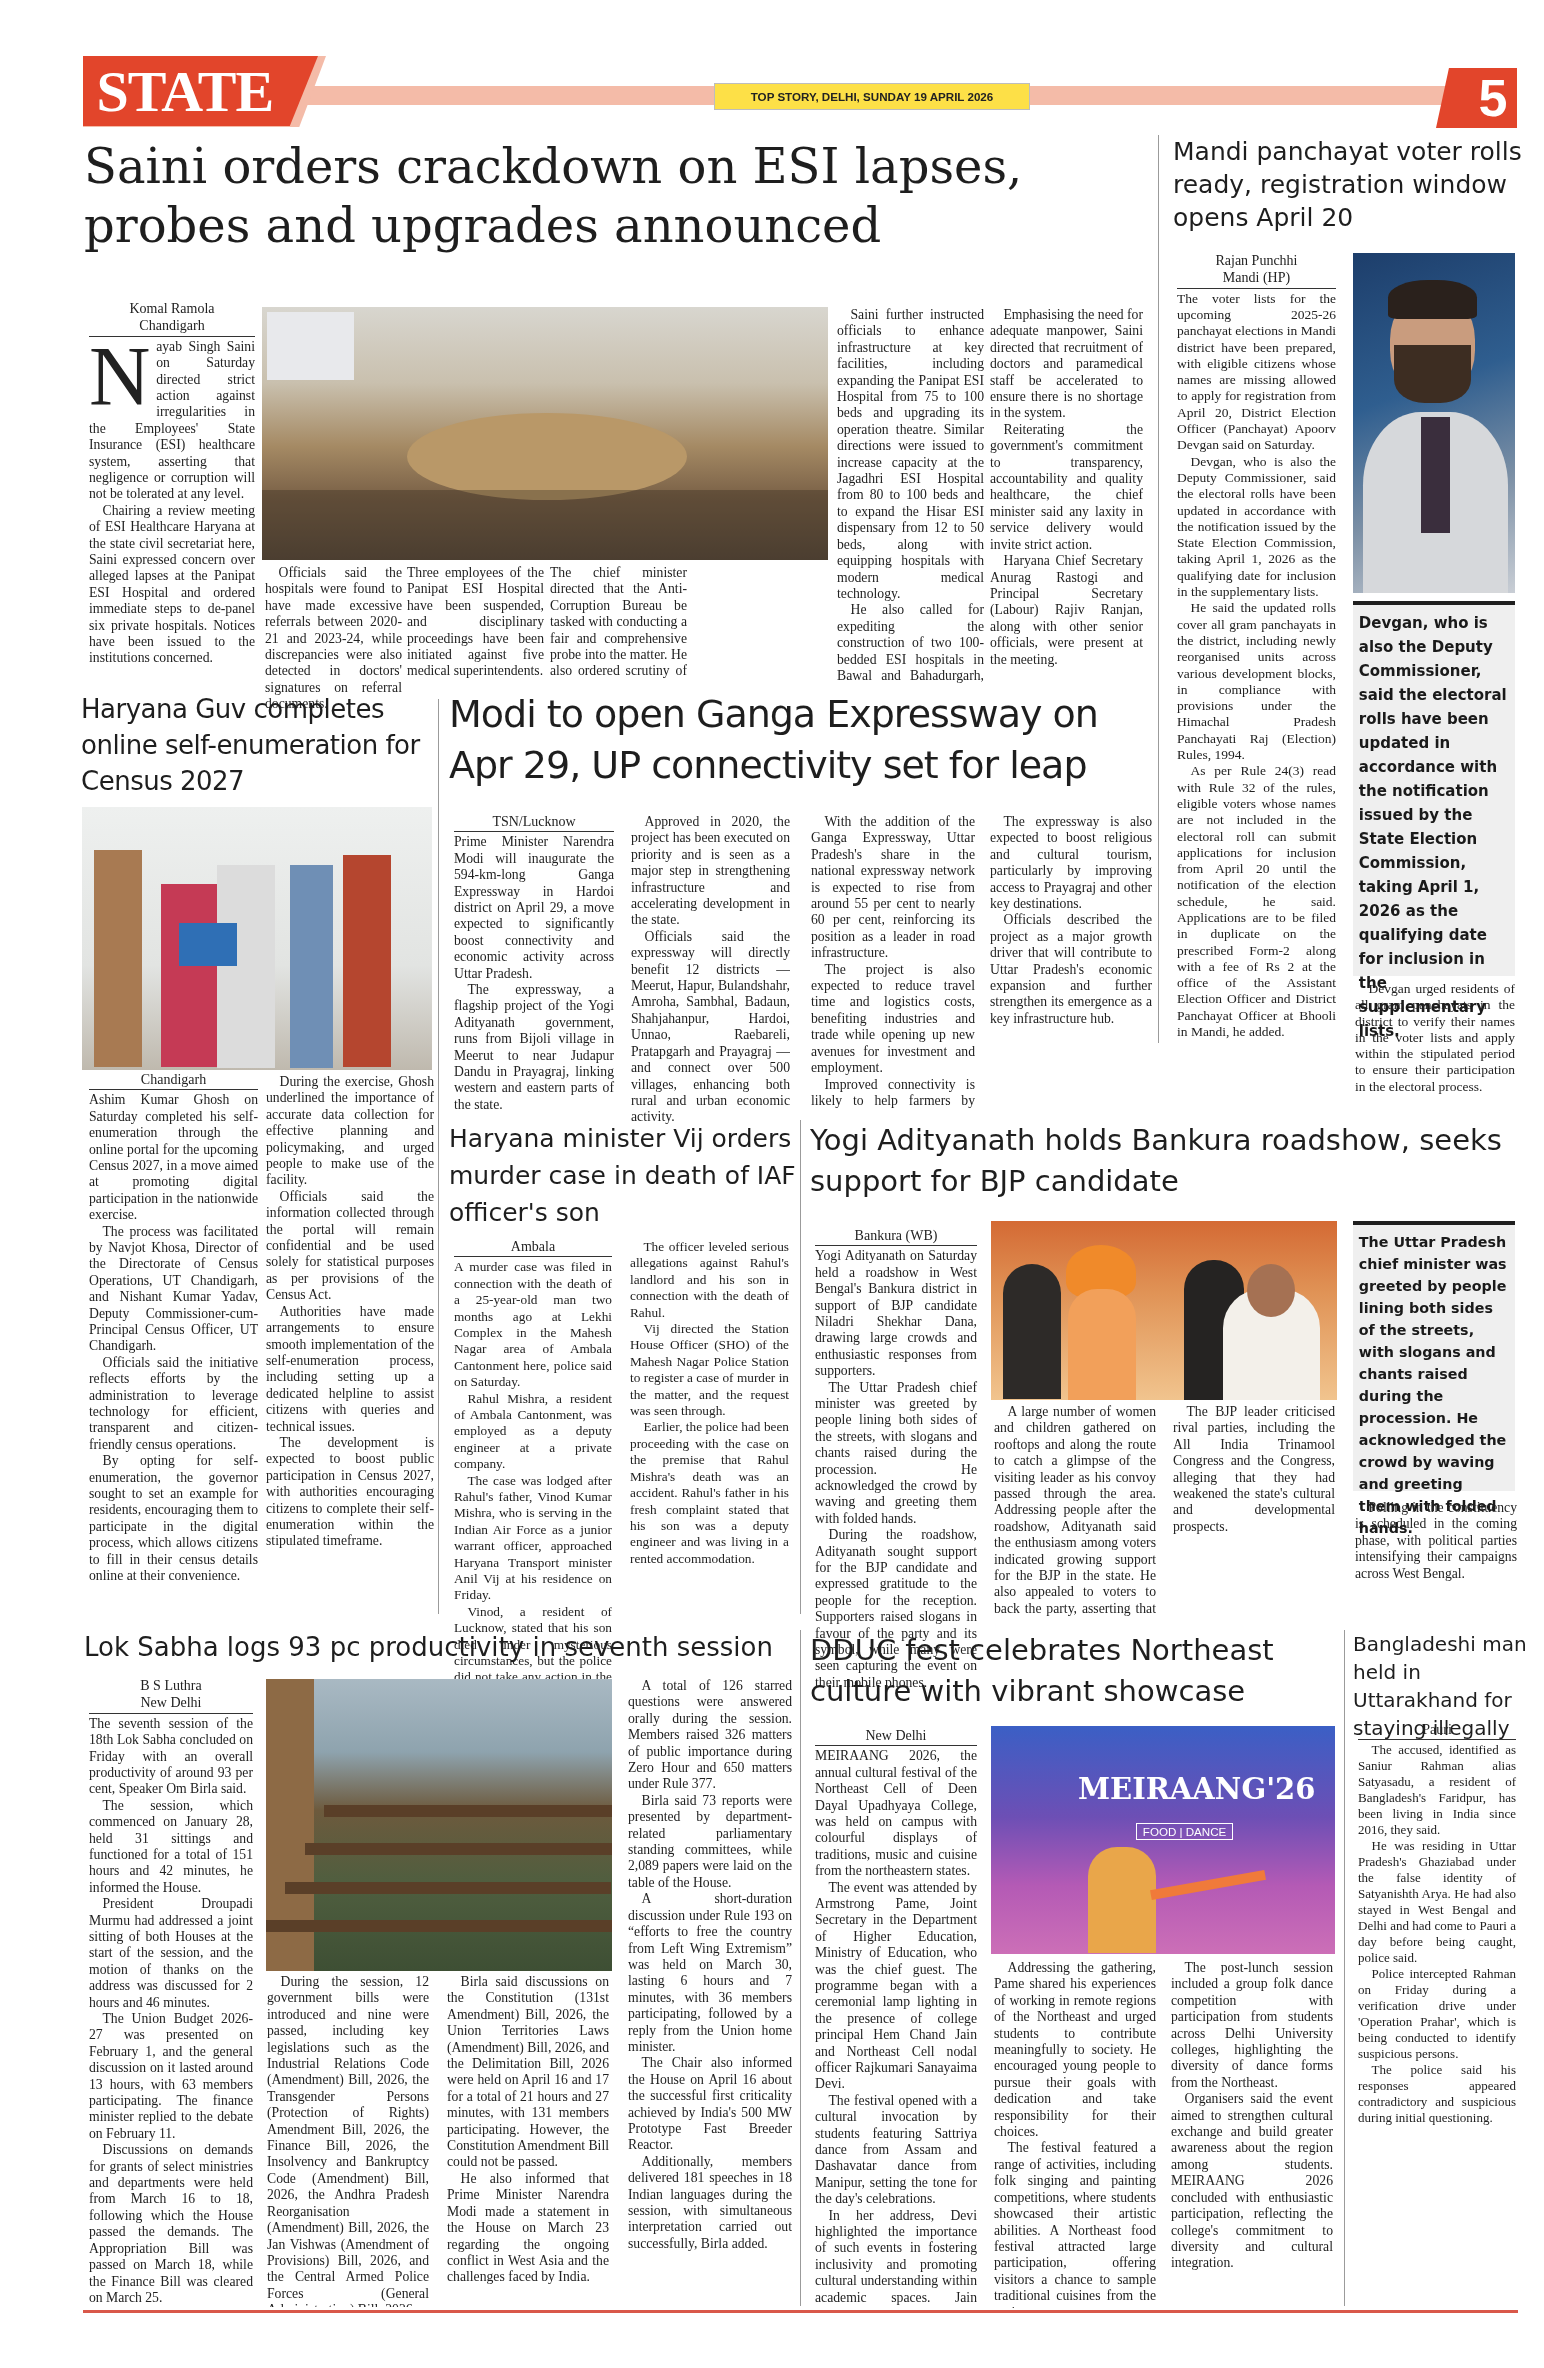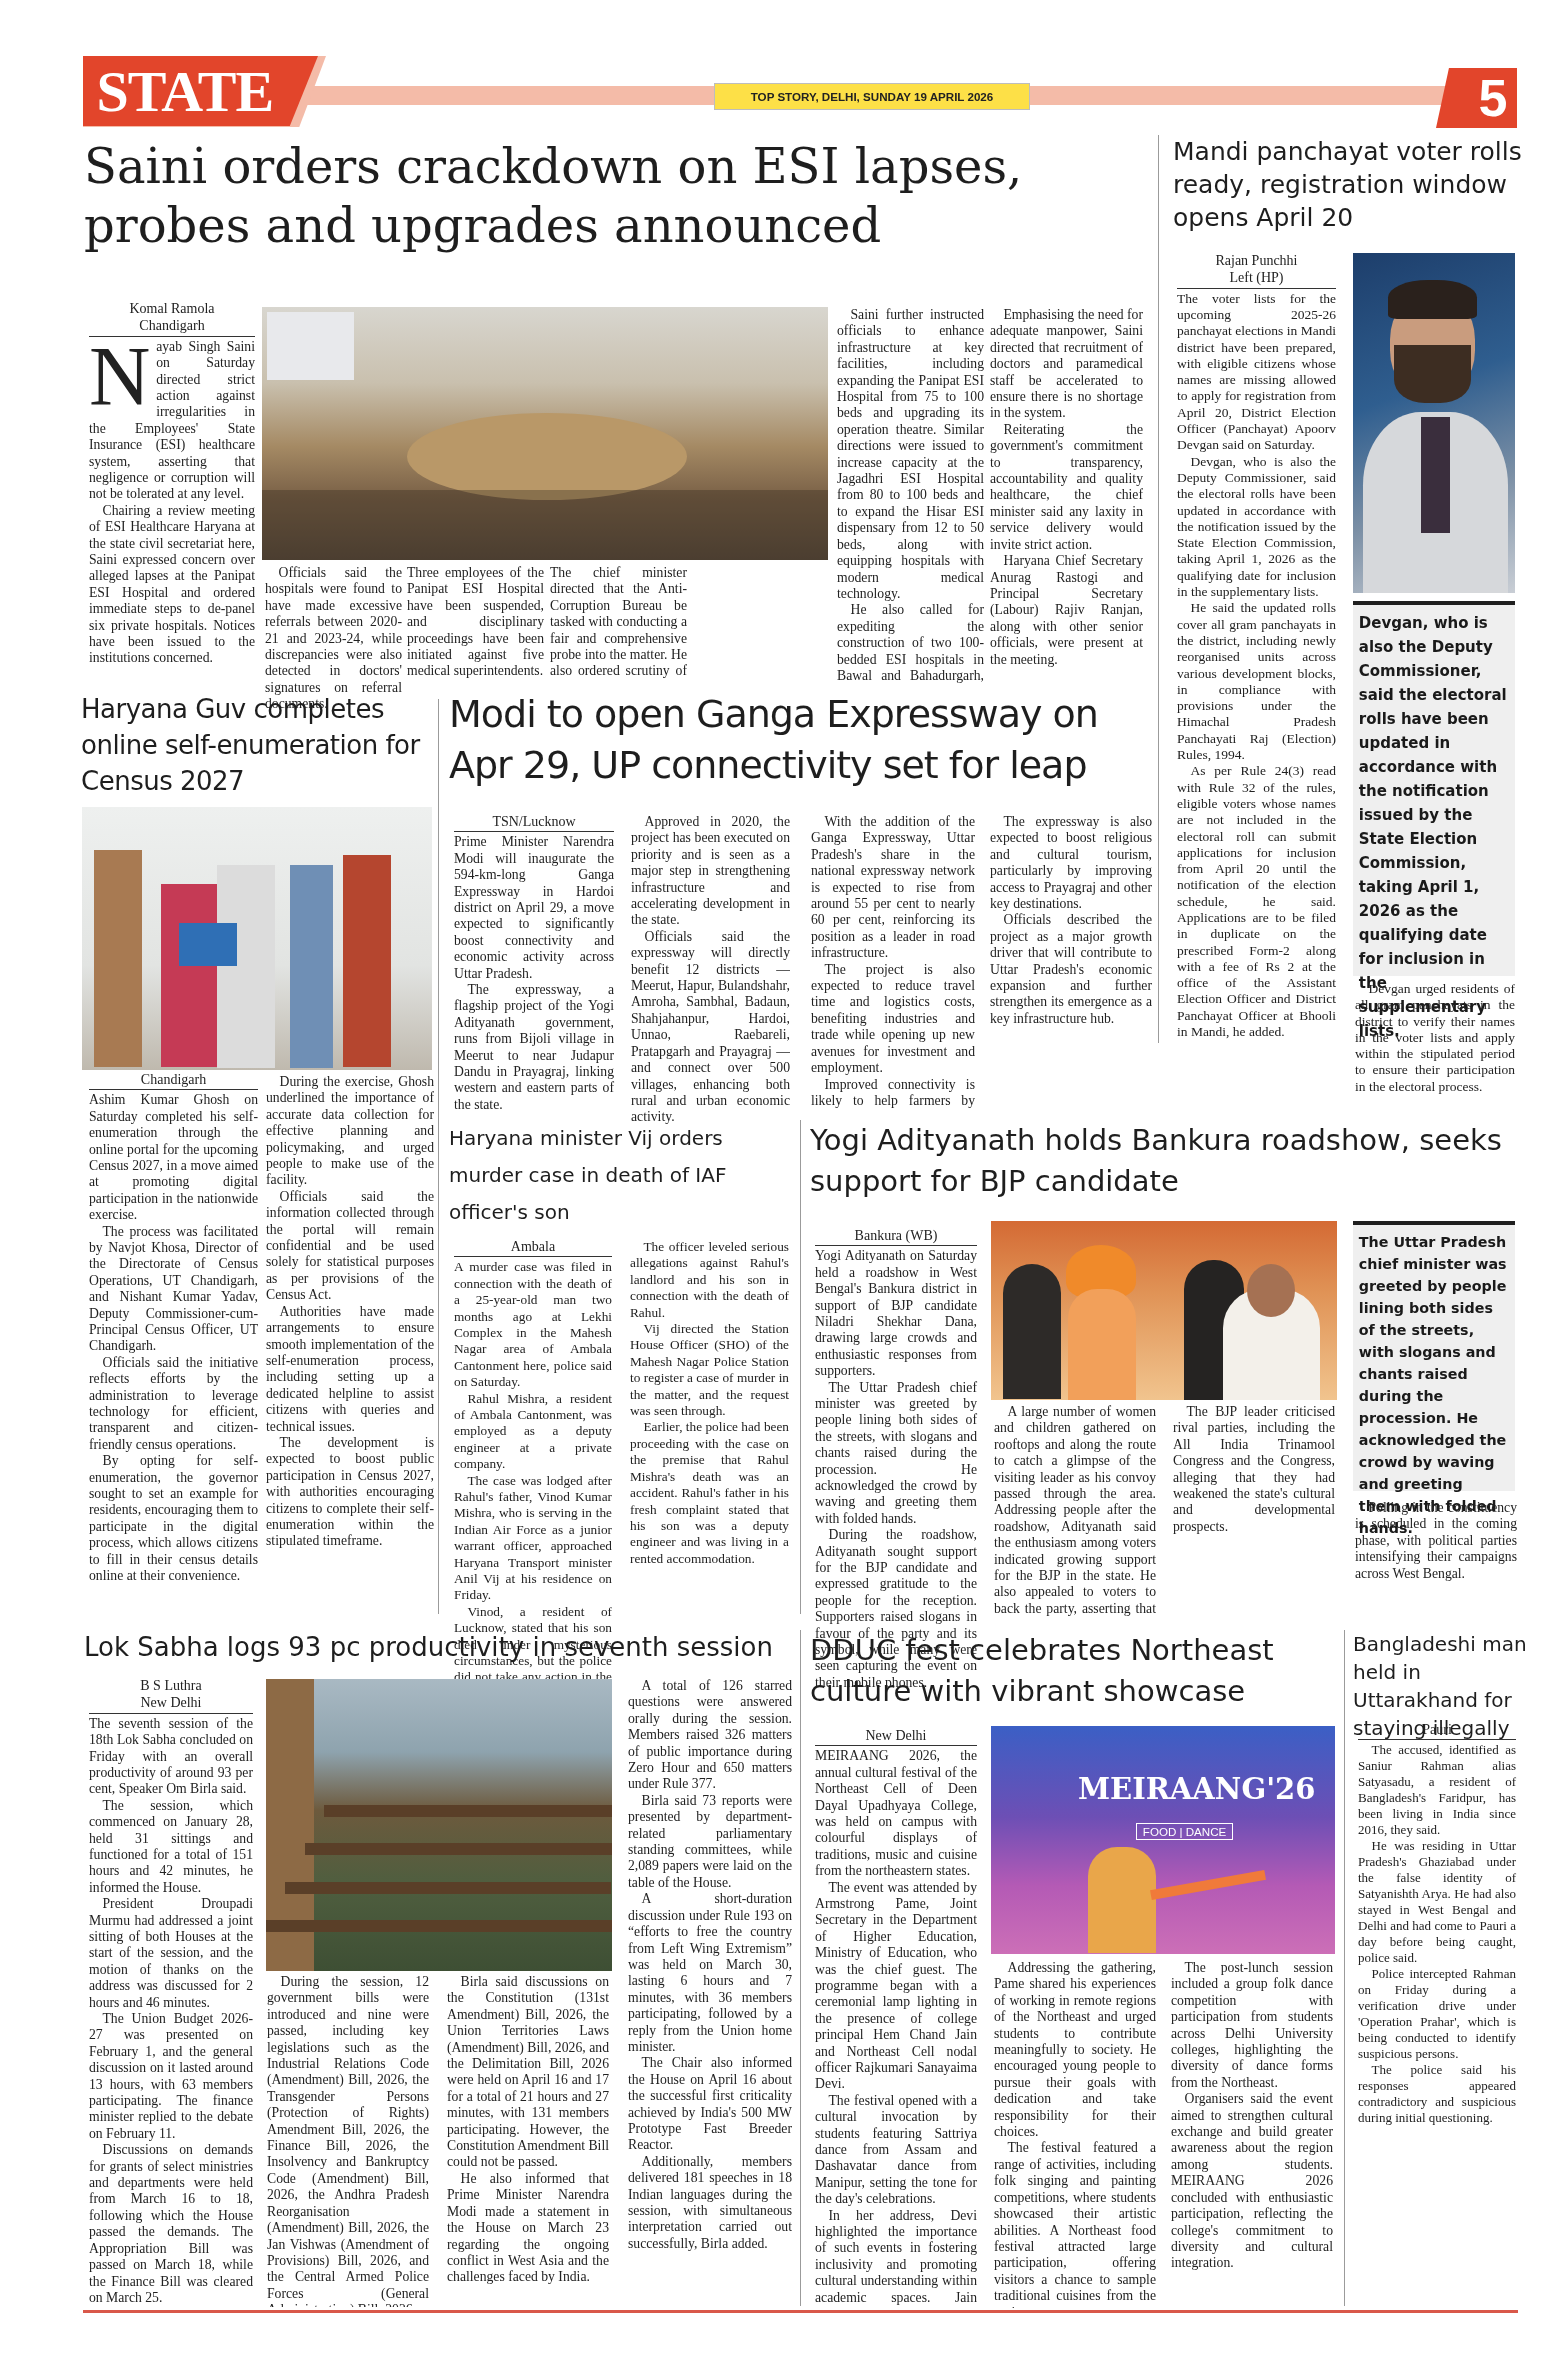--- a/index.html
+++ b/index.html
@@ -96,21 +96,21 @@
 </div>
 
 <div class="abs vrule" style="left:1130px; top:135px; height:908px;"></div>
 
 <div class="abs hl-sans" style="left:1145px; top:135px; width:357px; font-size:25px; line-height:33px;">Mandi panchayat voter rolls ready, registration window opens April 20</div>
 
 <div class="abs col" style="left:1149px; top:253px; width:159px; font-size:13.5px; line-height:16.3px;">
   <div class="byline" style="border-bottom:none; margin-bottom:0;">
     <div>Rajan Punchhi</div>
   </div>
-  <div class="byline">Left (HP)</div>
+  <div class="byline">Mandi (HP)</div>
   <p class="first">The voter lists for the upcoming 2025-26 panchayat elections in Mandi district have been prepared, with eligible citizens whose names are missing allowed to apply for registration from April 20, District Election Officer (Panchayat) Apoorv Devgan said on Saturday.</p>
   <p>Devgan, who is also the Deputy Commissioner, said the electoral rolls have been updated in accordance with the notification issued by the State Election Commission, taking April 1, 2026 as the qualifying date for inclusion in the supplementary lists.</p>
   <p>He said the updated rolls cover all gram panchayats in the district, including newly reorganised units across various development blocks, in compliance with provisions under the Himachal Pradesh Panchayati Raj (Election) Rules, 1994.</p>
   <p>As per Rule 24(3) read with Rule 32 of the rules, eligible voters whose names are not included in the electoral roll can submit applications for inclusion from April 20 until the notification of the election schedule, he said. Applications are to be filed in duplicate on the prescribed Form-2 along with a fee of Rs 2 at the office of the Assistant Election Officer and District Panchayat Officer at Bhooli in Mandi, he added.</p>
 </div>
 
 <div class="abs photo" style="left:1325px; top:253px; width:162px; height:340px; background:linear-gradient(160deg,#1d3e6b 0%,#2f5e8f 40%,#7b8fa5 70%,#c9ced5 100%);">
   <div style="position:absolute; left:37px; top:39px; width:85px; height:106px; border-radius:45%; background:#c99c7e;"></div>
   <div style="position:absolute; left:35px; top:27px; width:89px; height:39px; border-radius:45% 45% 10% 10%; background:#2a211c;"></div>
   <div style="position:absolute; left:41px; top:92px; width:77px; height:58px; border-radius:0 0 40% 40%; background:#3d2d22;"></div>
@@ -165,21 +165,21 @@
 <div class="abs col" style="left:783px; top:814px; width:164px; height:294px; overflow:hidden;">
   <p>With the addition of the Ganga Expressway, Uttar Pradesh's share in the national expressway network is expected to rise from around 55 per cent to nearly 60 per cent, reinforcing its position as a leader in road infrastructure.</p>
   <p>The project is also expected to reduce travel time and logistics costs, benefiting industries and trade while opening up new avenues for investment and employment.</p>
   <p>Improved connectivity is likely to help farmers by enabling faster transportation of produce to markets, thereby improving pricing and reducing wastage, officials said.</p>
 </div>
 <div class="abs col" style="left:962px; top:814px; width:162px; height:294px; overflow:hidden;">
   <p>The expressway is also expected to boost religious and cultural tourism, particularly by improving access to Prayagraj and other key destinations.</p>
   <p>Officials described the project as a major growth driver that will contribute to Uttar Pradesh's economic expansion and further strengthen its emergence as a key infrastructure hub.</p>
 </div>
 
-<div class="abs hl-sans" style="left:421px; top:1120px; width:348px; font-size:20px; line-height:37px;">Haryana minister Vij orders murder case in death of IAF officer's son</div>
+<div class="abs hl-sans" style="left:421px; top:1120px; width:348px; font-size:25px; line-height:37px;">Haryana minister Vij orders murder case in death of IAF officer's son</div>
 
 <div class="abs col" style="left:426px; top:1239px; width:158px; font-size:13.3px;">
   <div class="byline">Ambala</div>
   <p class="first">A murder case was filed in connection with the death of a 25-year-old man two months ago at Lekhi Complex in the Mahesh Nagar area of Ambala Cantonment here, police said on Saturday.</p>
   <p>Rahul Mishra, a resident of Ambala Cantonment, was employed as a deputy engineer at a private company.</p>
   <p>The case was lodged after Rahul's father, Vinod Kumar Mishra, who is serving in the Indian Air Force as a junior warrant officer, approached Haryana Transport minister Anil Vij at his residence on Friday.</p>
   <p>Vinod, a resident of Lucknow, stated that his son died under mysterious circumstances, but the police did not take any action in the matter.</p>
 </div>
 <div class="abs col" style="left:602px; top:1239px; width:159px; height:377px; overflow:hidden; font-size:13.3px;">
   <p>The officer leveled serious allegations against Rahul's landlord and his son in connection with the death of Rahul.</p>

